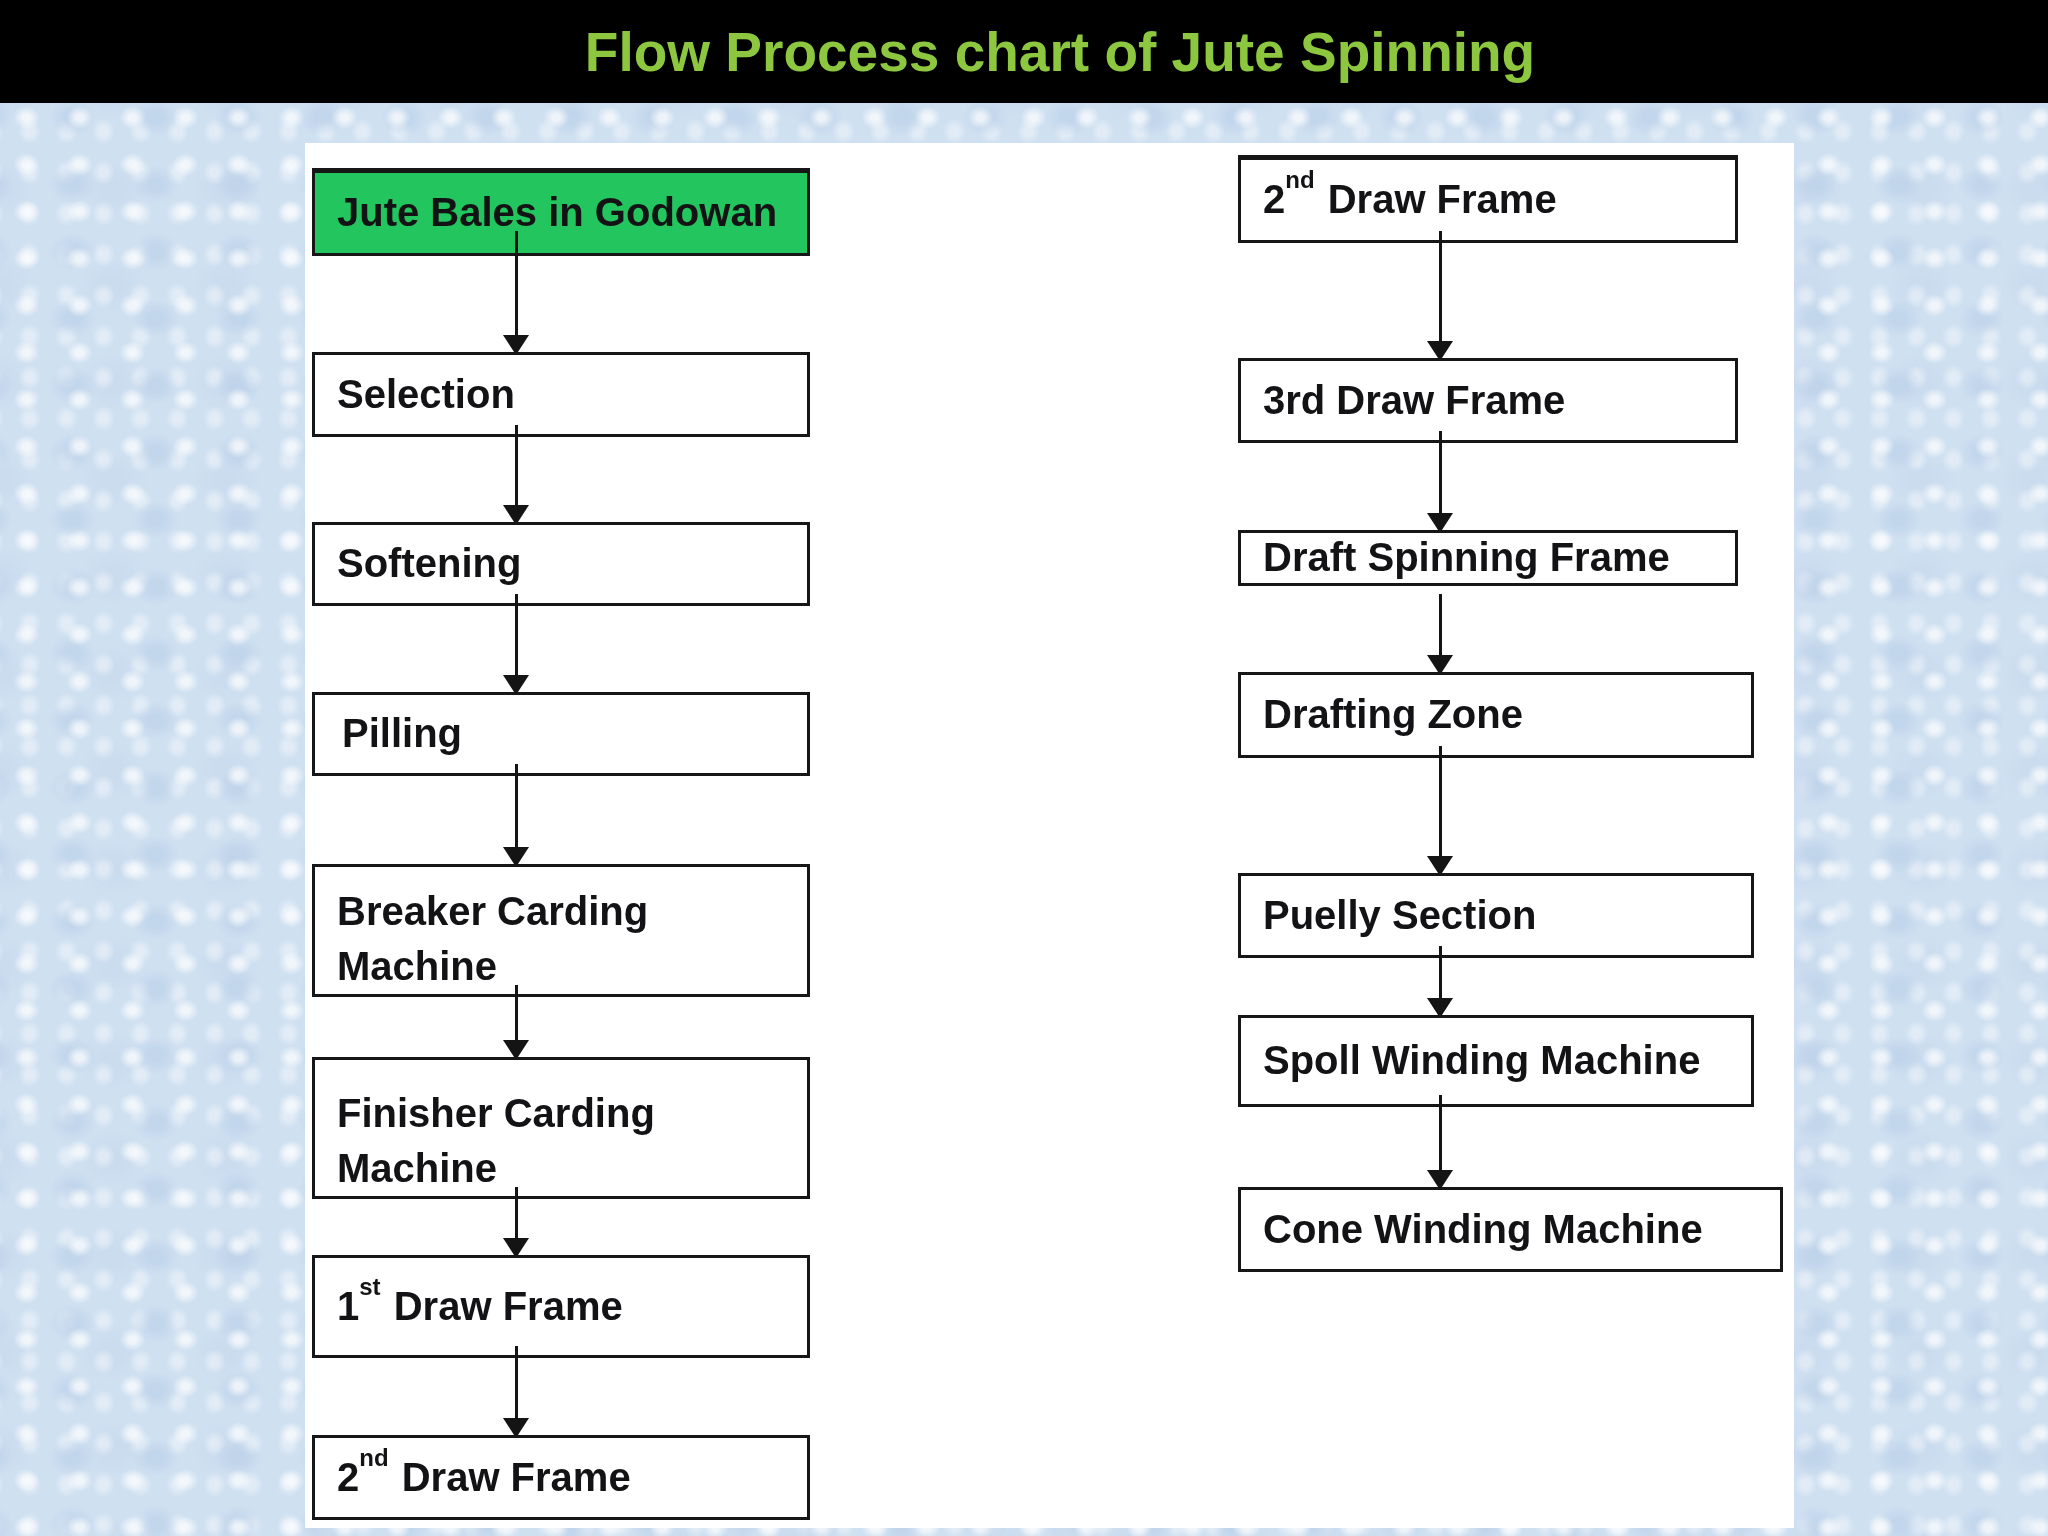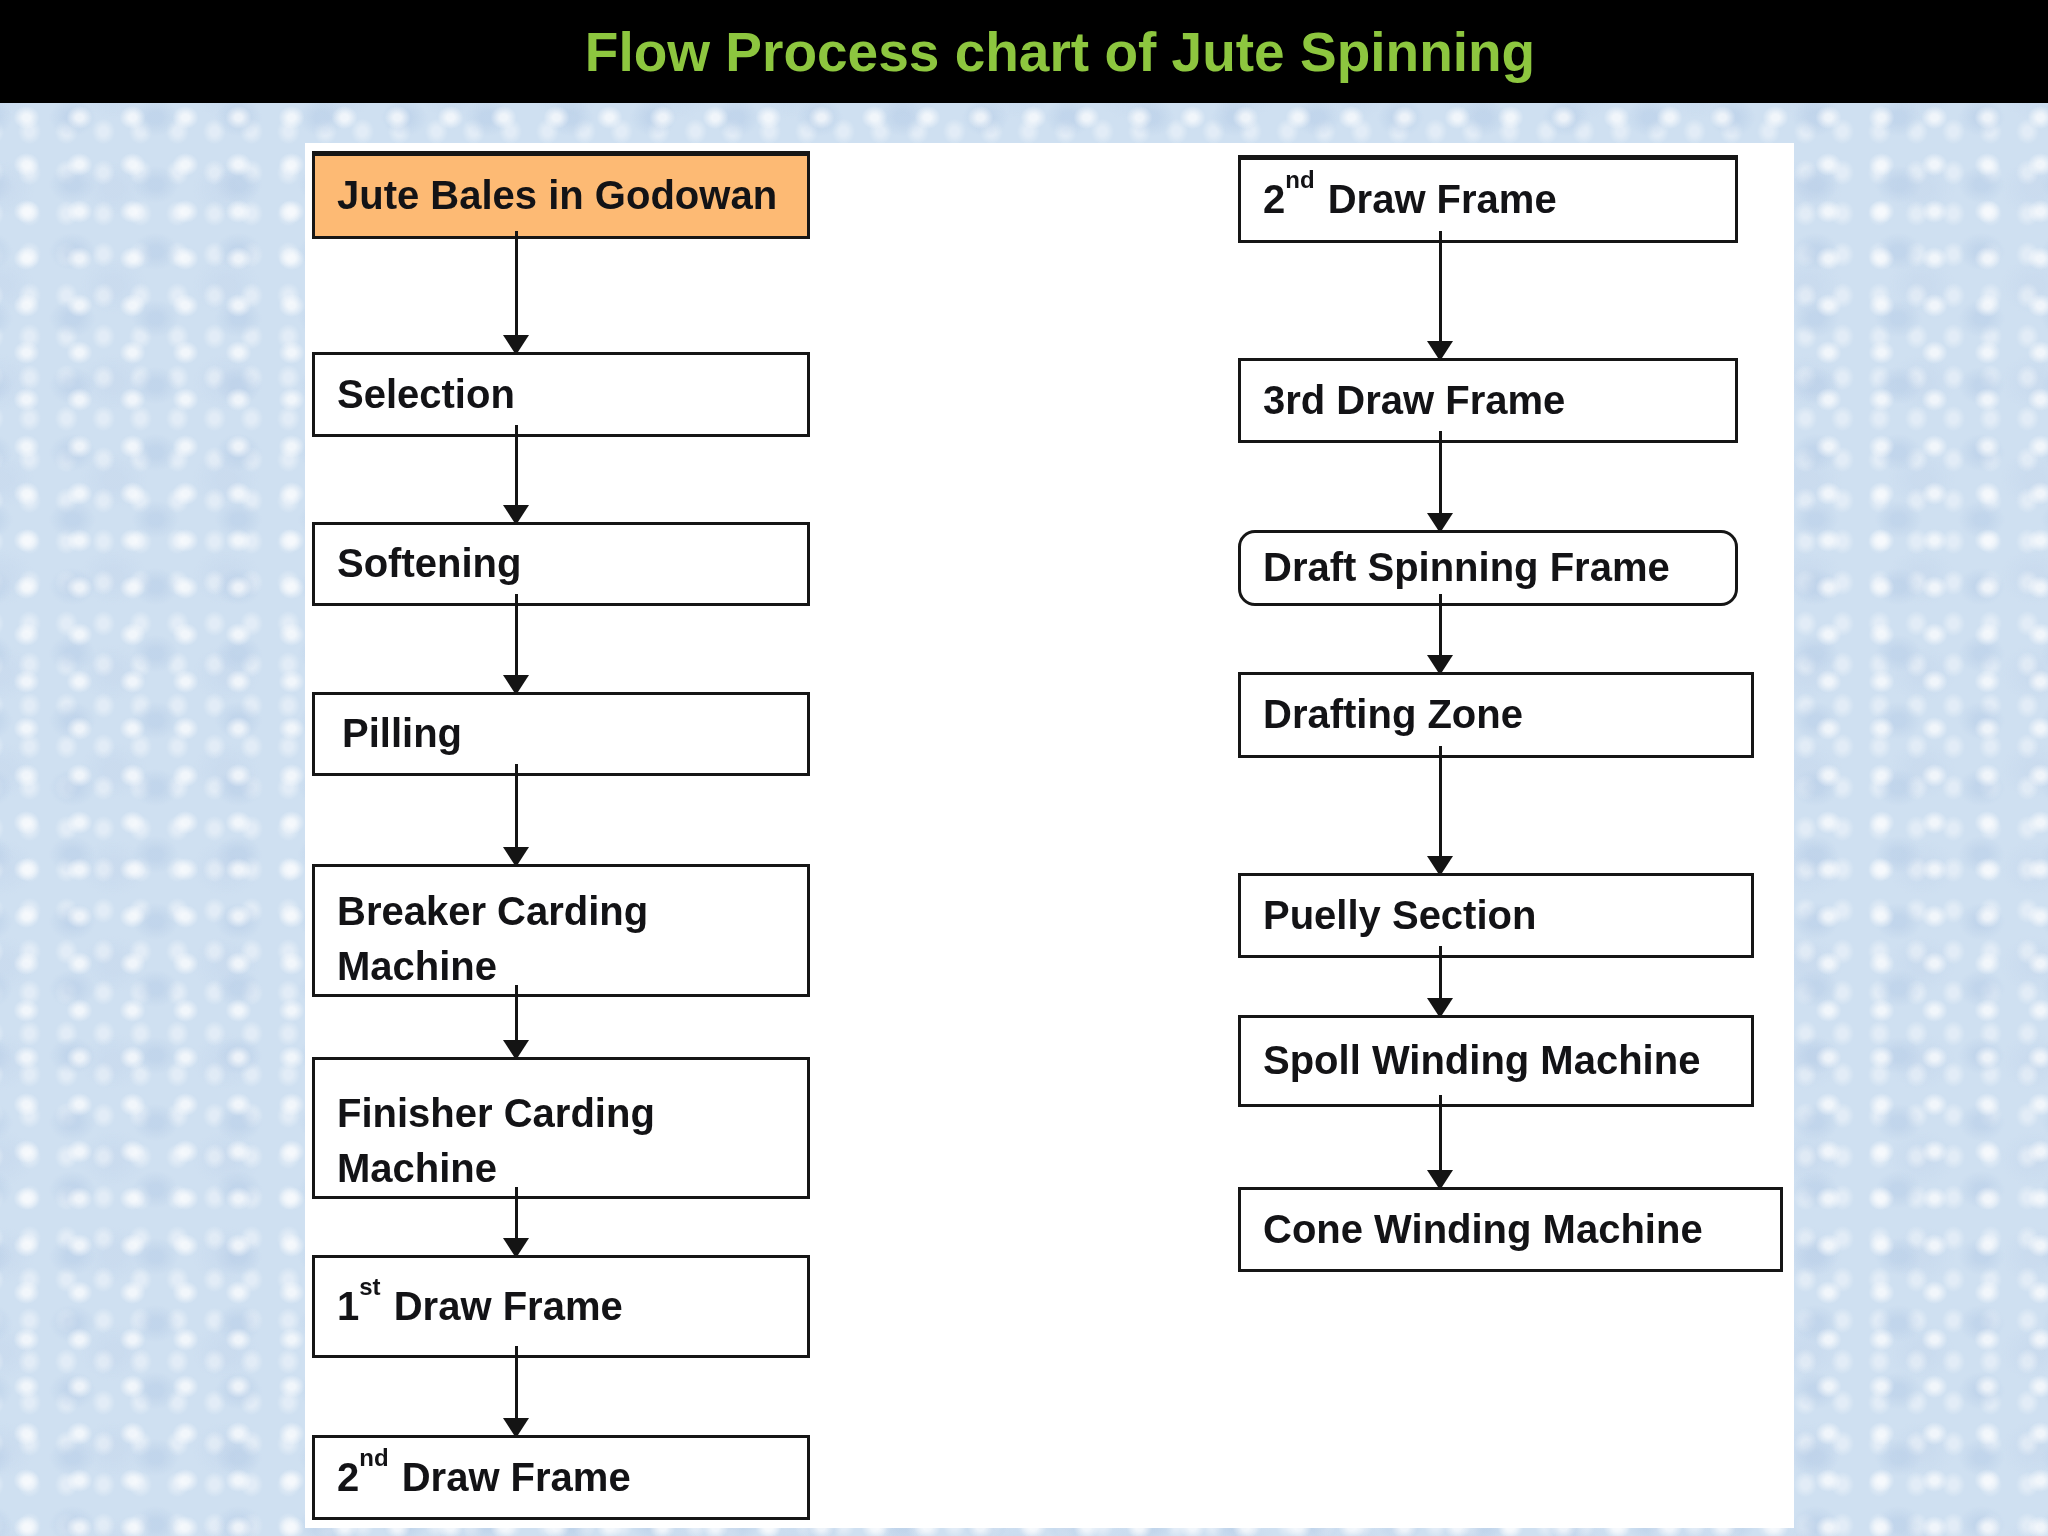--- a/index.html
+++ b/index.html
@@ -99,21 +99,21 @@
 </style>
 </head>
 <body>
 
 <div class="page">
   <header class="titlebar" style="background: rgb(0, 0, 0);">
     <h1 style="color: rgb(141, 198, 63);">Flow Process chart of Jute Spinning</h1>
   </header>
   <div class="panel" style="background: rgb(255, 255, 255);">
     <div class="column" id="left-column">
-        <div class="flow-box first" style="left: 7px; top: 8px; width: 498px; height: 88px; background: #fdba74; border-color: rgb(22, 22, 22); color: rgb(19, 19, 22);">
+        <div class="flow-box first" style="left: 7px; top: 25px; width: 498px; height: 88px; background: #22c55e; border-color: rgb(22, 22, 22); color: rgb(19, 19, 22);">
           <span>Jute Bales in Godowan</span>
         </div>
         <div class="arrow" style="left: 198px; top: 88px; height: 124px;">
           <div class="shaft"></div>
           <div class="head"></div>
         </div>
         <div class="flow-box" style="left: 7px; top: 209px; width: 498px; height: 85px; background: rgb(255, 255, 255); border-color: rgb(22, 22, 22); color: rgb(19, 19, 22);">
           <span>Selection</span>
         </div>
         <div class="arrow" style="left: 198px; top: 282px; height: 100px;">
@@ -167,21 +167,21 @@
           <div class="shaft"></div>
           <div class="head"></div>
         </div>
         <div class="flow-box" style="left: 933px; top: 215px; width: 500px; height: 85px; background: rgb(255, 255, 255); border-color: rgb(22, 22, 22); color: rgb(19, 19, 22);">
           <span>3rd Draw Frame</span>
         </div>
         <div class="arrow" style="left: 1122px; top: 288px; height: 102px;">
           <div class="shaft"></div>
           <div class="head"></div>
         </div>
-        <div class="flow-box" style="left: 933px; top: 387px; width: 500px; height: 76px; background: rgb(255, 255, 255); border-color: rgb(22, 22, 22); color: rgb(19, 19, 22); border-radius: 17px;">
+        <div class="flow-box" style="left: 933px; top: 387px; width: 500px; height: 56px; background: rgb(255, 255, 255); border-color: rgb(22, 22, 22); color: rgb(19, 19, 22);">
           <span>Draft Spinning Frame</span>
         </div>
         <div class="arrow" style="left: 1122px; top: 451px; height: 81px;">
           <div class="shaft"></div>
           <div class="head"></div>
         </div>
         <div class="flow-box" style="left: 933px; top: 529px; width: 516px; height: 86px; background: rgb(255, 255, 255); border-color: rgb(22, 22, 22); color: rgb(19, 19, 22);">
           <span>Drafting Zone</span>
         </div>
         <div class="arrow" style="left: 1122px; top: 603px; height: 130px;">

